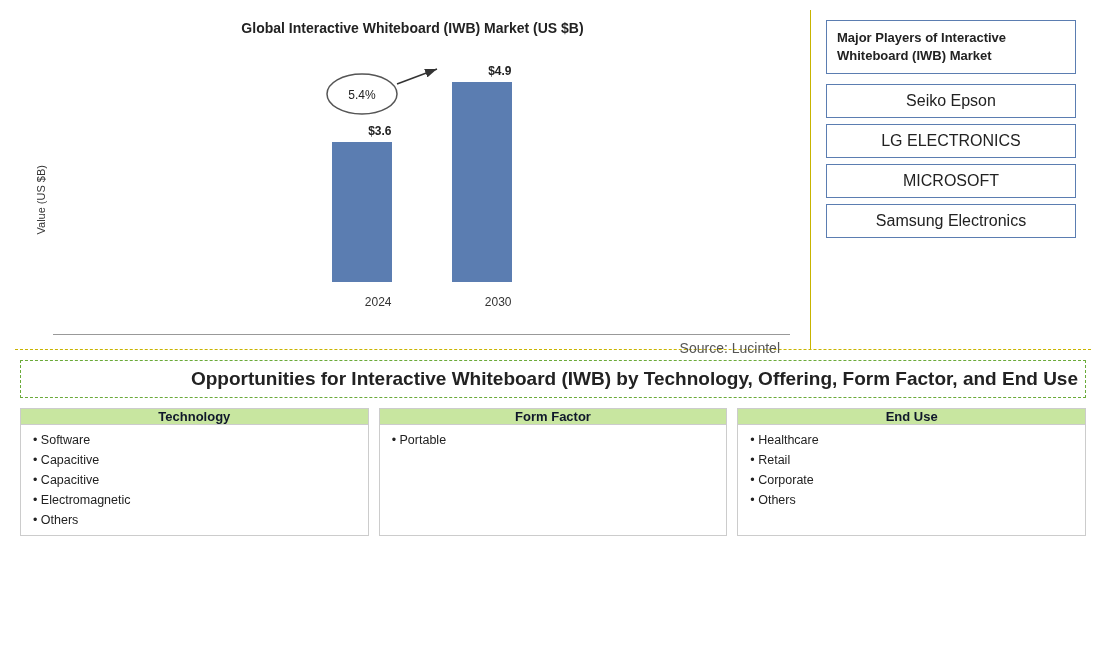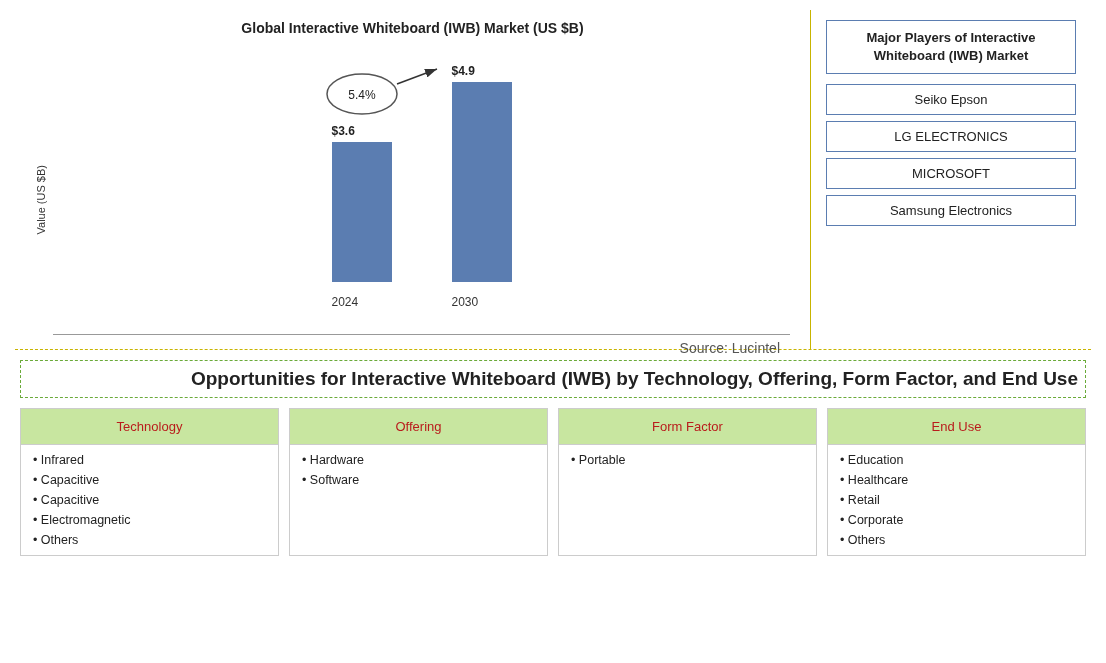--- a/index.html
+++ b/index.html
@@ -81,21 +81,21 @@
       padding-bottom: 25px;
       padding-top: 20px;
       gap: 60px;
       justify-content: center;
       position: relative;
     }
 
     .bar-group {
       display: flex;
       flex-direction: column;
-      align-items: flex-start;
+      align-items: flex-end;
       position: relative;
     }
 
     .bar-value {
       font-size: 12px;
       font-weight: bold;
       color: #222;
       margin-bottom: 4px;
     }
 
@@ -137,32 +137,31 @@
       width: 280px;
       display: flex;
       flex-direction: column;
       padding: 10px 15px;
     }
 
     .players-title {
       font-size: 13px;
       font-weight: bold;
       color: #222;
-      text-align: center;
       border: 1.5px solid #5b7db1;
       padding: 8px 10px;
       margin-bottom: 10px;
       line-height: 1.4;
     }
 
     .player-item {
       border: 1.5px solid #5b7db1;
       padding: 7px 10px;
       text-align: center;
-      font-size: 13px;
+      font-size: 16px;
       color: #222;
       margin-bottom: 6px;
     }
 
     
     .bottom-section {
       flex: 1;
       padding: 10px 5px 5px 5px;
     }
 
@@ -184,24 +183,24 @@
 
     .category-column {
       flex: 1;
       display: flex;
       flex-direction: column;
       border: 1.5px solid #ccc;
     }
 
     .category-header {
       background-color: #c8e6a0;
-      padding: 10px 8px;
+      padding: 0 8px;
       font-size: 13px;
-      font-weight: normal;
-      color: #b91c1c;
+      font-weight: bold;
+      color: #0f172a;
       text-align: center;
       border-bottom: 1px solid #ccc;
     }
 
     .category-items {
       padding: 8px 12px;
       display: flex;
       flex-direction: column;
       gap: 6px;
       flex: 1;
@@ -278,47 +277,39 @@
   </div>
 
   <div class="bottom-section">
     <div class="opportunities-title">Opportunities for Interactive Whiteboard (IWB) by Technology, Offering, Form Factor, and End Use</div>
 
     <div class="categories-grid">
 
       <div class="category-column">
         <div class="category-header">Technology</div>
         <div class="category-items">
-          <div class="category-item">Infrared</div>
+          <div class="category-item">Software</div>
           <div class="category-item">Capacitive</div>
           <div class="category-item">Capacitive</div>
           <div class="category-item">Electromagnetic</div>
           <div class="category-item">Others</div>
         </div>
       </div>
 
-      <div class="category-column">
-        <div class="category-header">Offering</div>
-        <div class="category-items">
-          <div class="category-item">Hardware</div>
-          <div class="category-item">Software</div>
-        </div>
-      </div>
 
       <div class="category-column">
         <div class="category-header">Form Factor</div>
         <div class="category-items">
           <div class="category-item">Portable</div>
         </div>
       </div>
 
       <div class="category-column">
         <div class="category-header">End Use</div>
         <div class="category-items">
-          <div class="category-item">Education</div>
           <div class="category-item">Healthcare</div>
           <div class="category-item">Retail</div>
           <div class="category-item">Corporate</div>
           <div class="category-item">Others</div>
         </div>
       </div>
 
     </div>
   </div>
 

